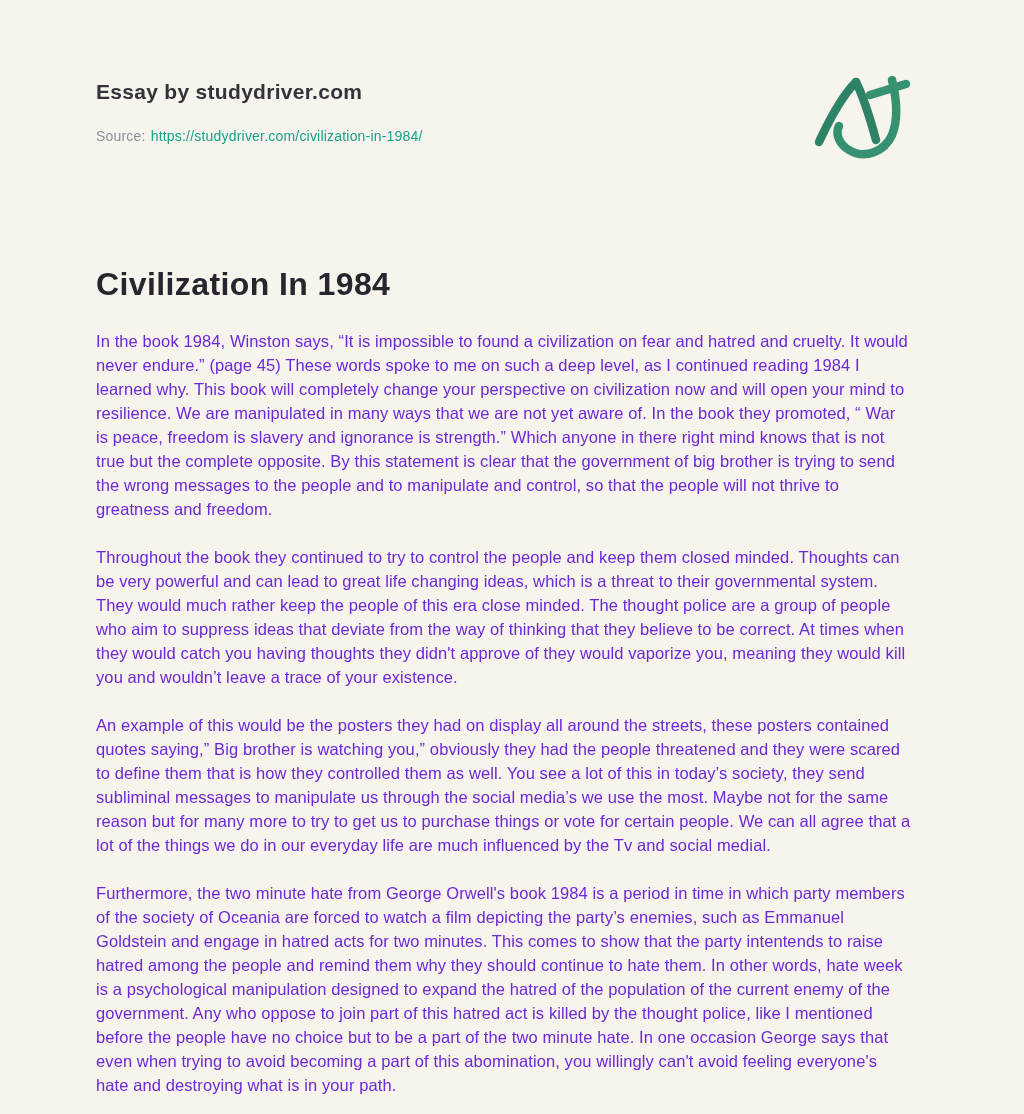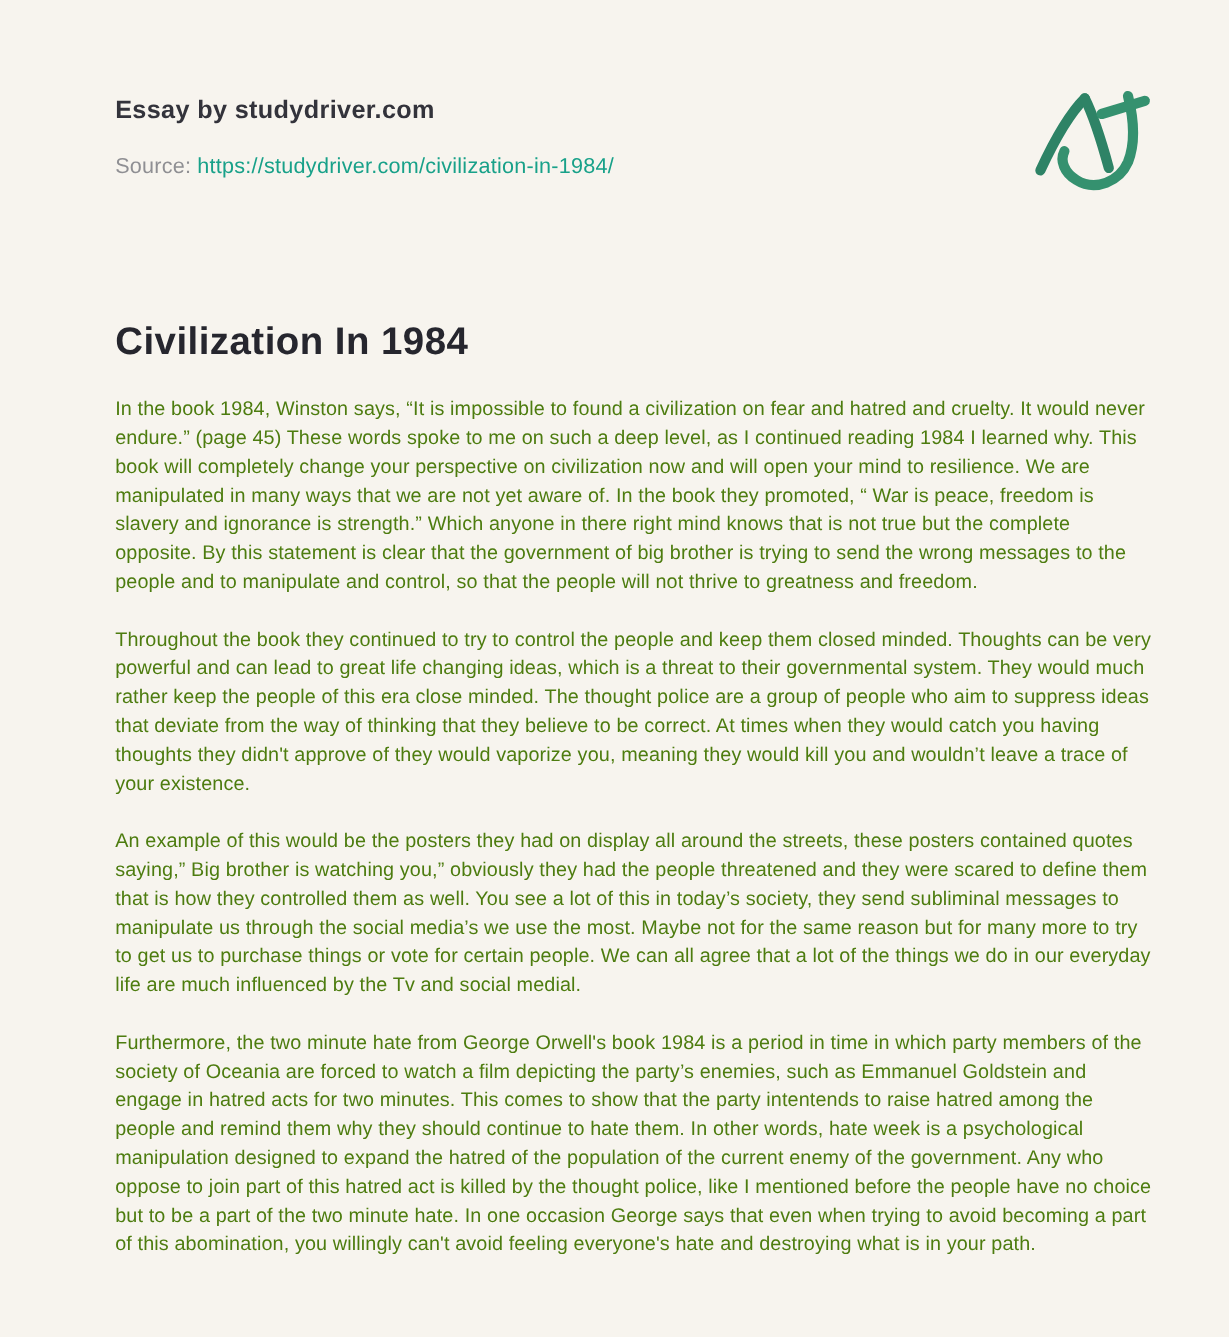--- a/index.html
+++ b/index.html
@@ -8,38 +8,38 @@
   }
   body {
     width: 1024px;
     height: 1114px;
     background: #f7f4ee;
     font-family: "Liberation Sans", sans-serif;
     overflow: hidden;
     position: relative;
   }
   .page {
-    padding: 72px 64px 0 96px;
+    padding: 72px 112px 0 96px;
     box-sizing: border-box;
   }
   .header {
     display: flex;
     justify-content: space-between;
     align-items: flex-start;
   }
   .brand-title {
     font-size: 21px;
     font-weight: 700;
     color: #33333b;
     letter-spacing: 0.3px;
     margin: 8px 0 0 0;
   }
   .source-line {
     margin-top: 24px;
-    font-size: 18px;
+    font-size: 14px;
     color: #8f8f93;
     letter-spacing: 0.2px;
   }
   .source-link {
     color: #18a189;
     text-decoration: none;
     margin-left: 5px;
   }
   .logo {
     width: 106px;
@@ -53,21 +53,21 @@
     font-weight: 700;
     color: #26262e;
     letter-spacing: 0.4px;
   }
   .paragraphs {
     margin-top: 26px;
   }
   .paragraphs p {
     font-size: 16.5px;
     line-height: 24px;
-    color: #4d7c0f;
+    color: #6d28d9;
     letter-spacing: 0.1px;
     margin: 0 0 24px 0;
     text-align: left;
   }
 </style>
 </head>
 <body>
 
 <div class="page">
 

